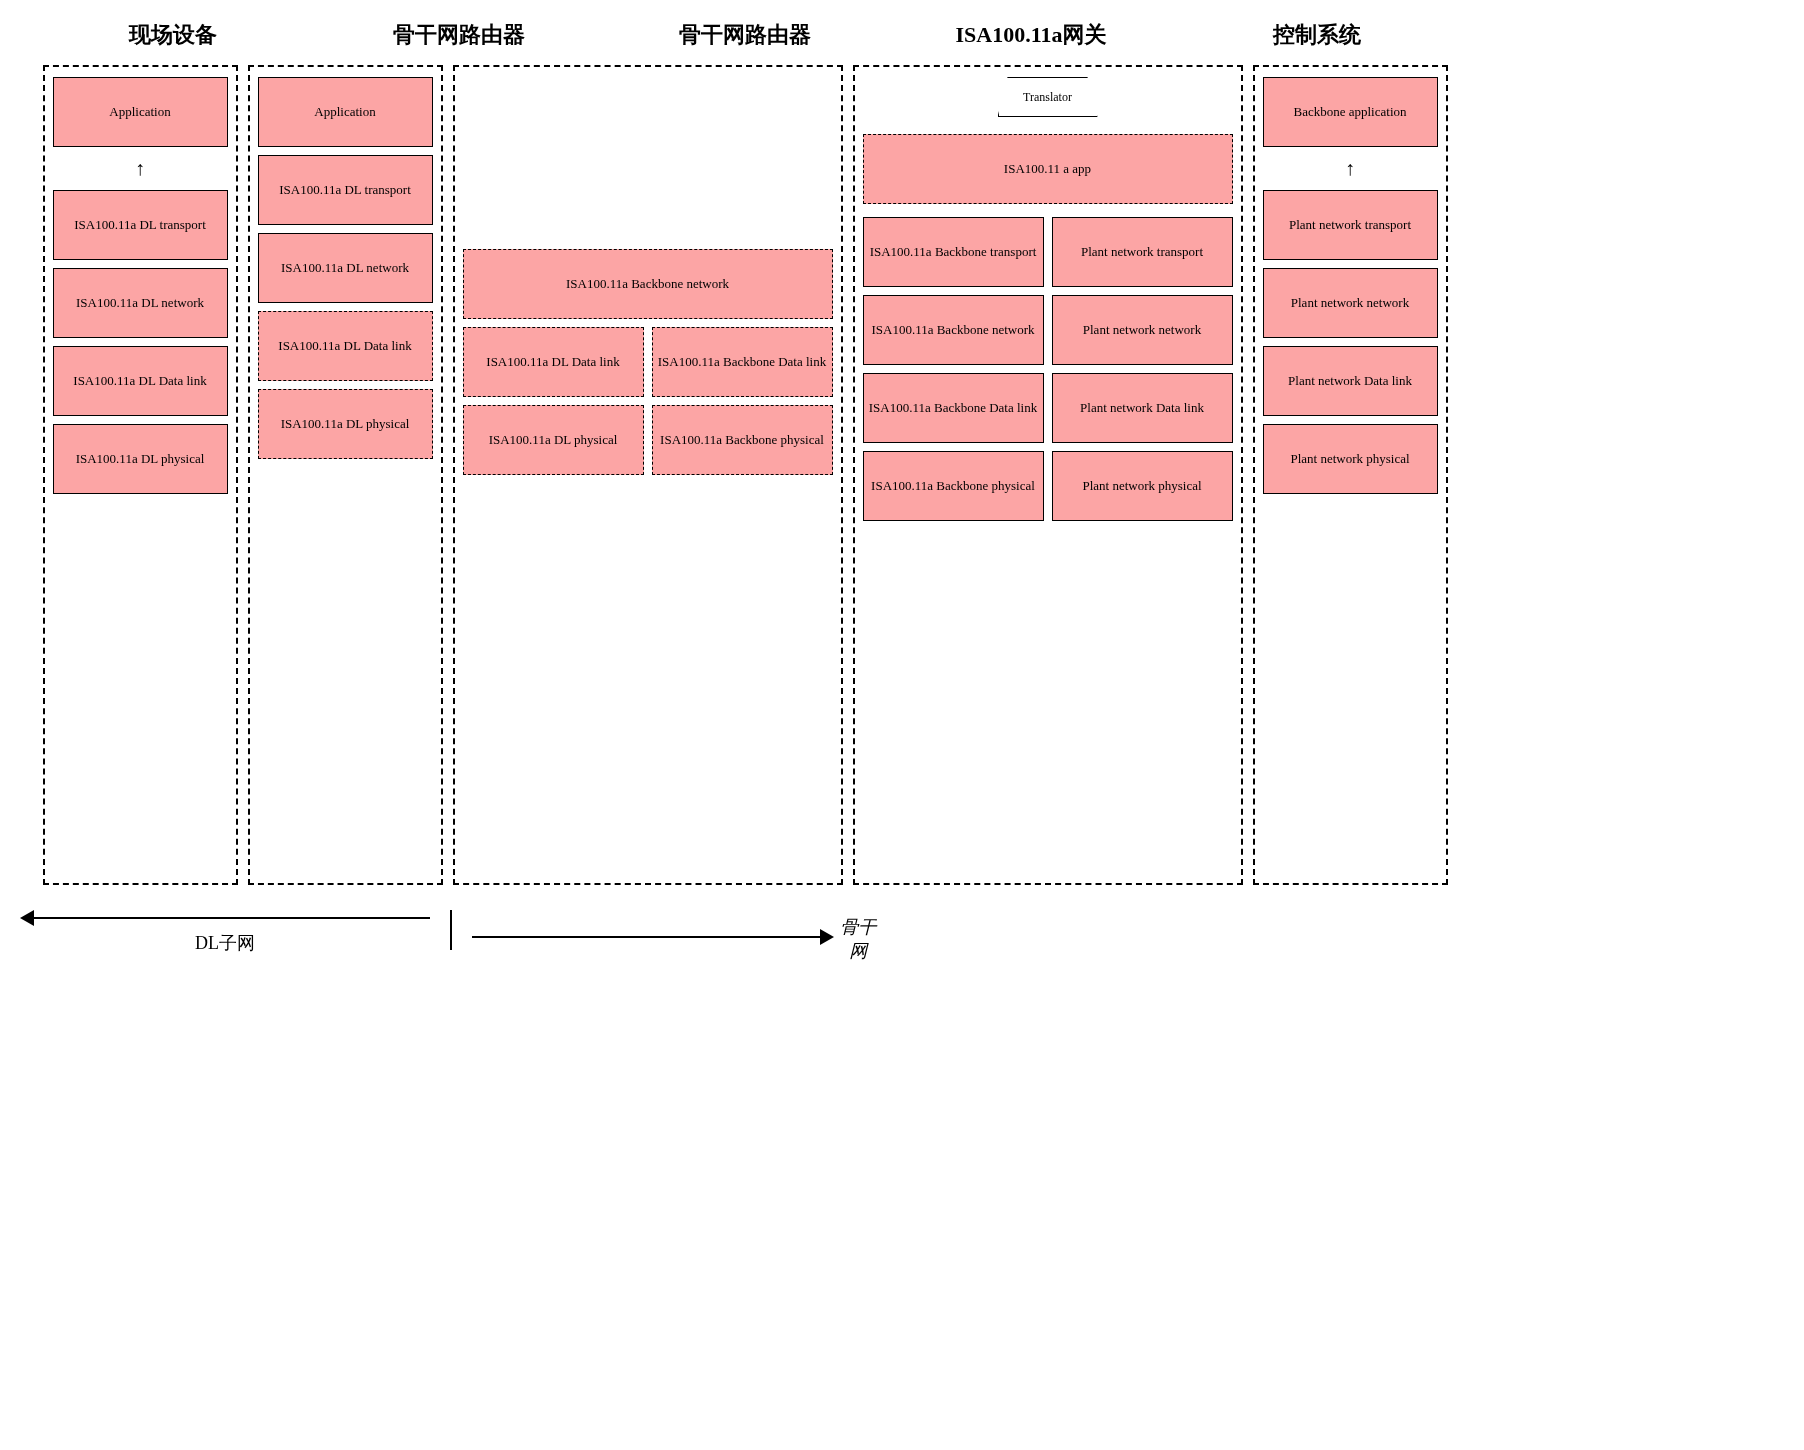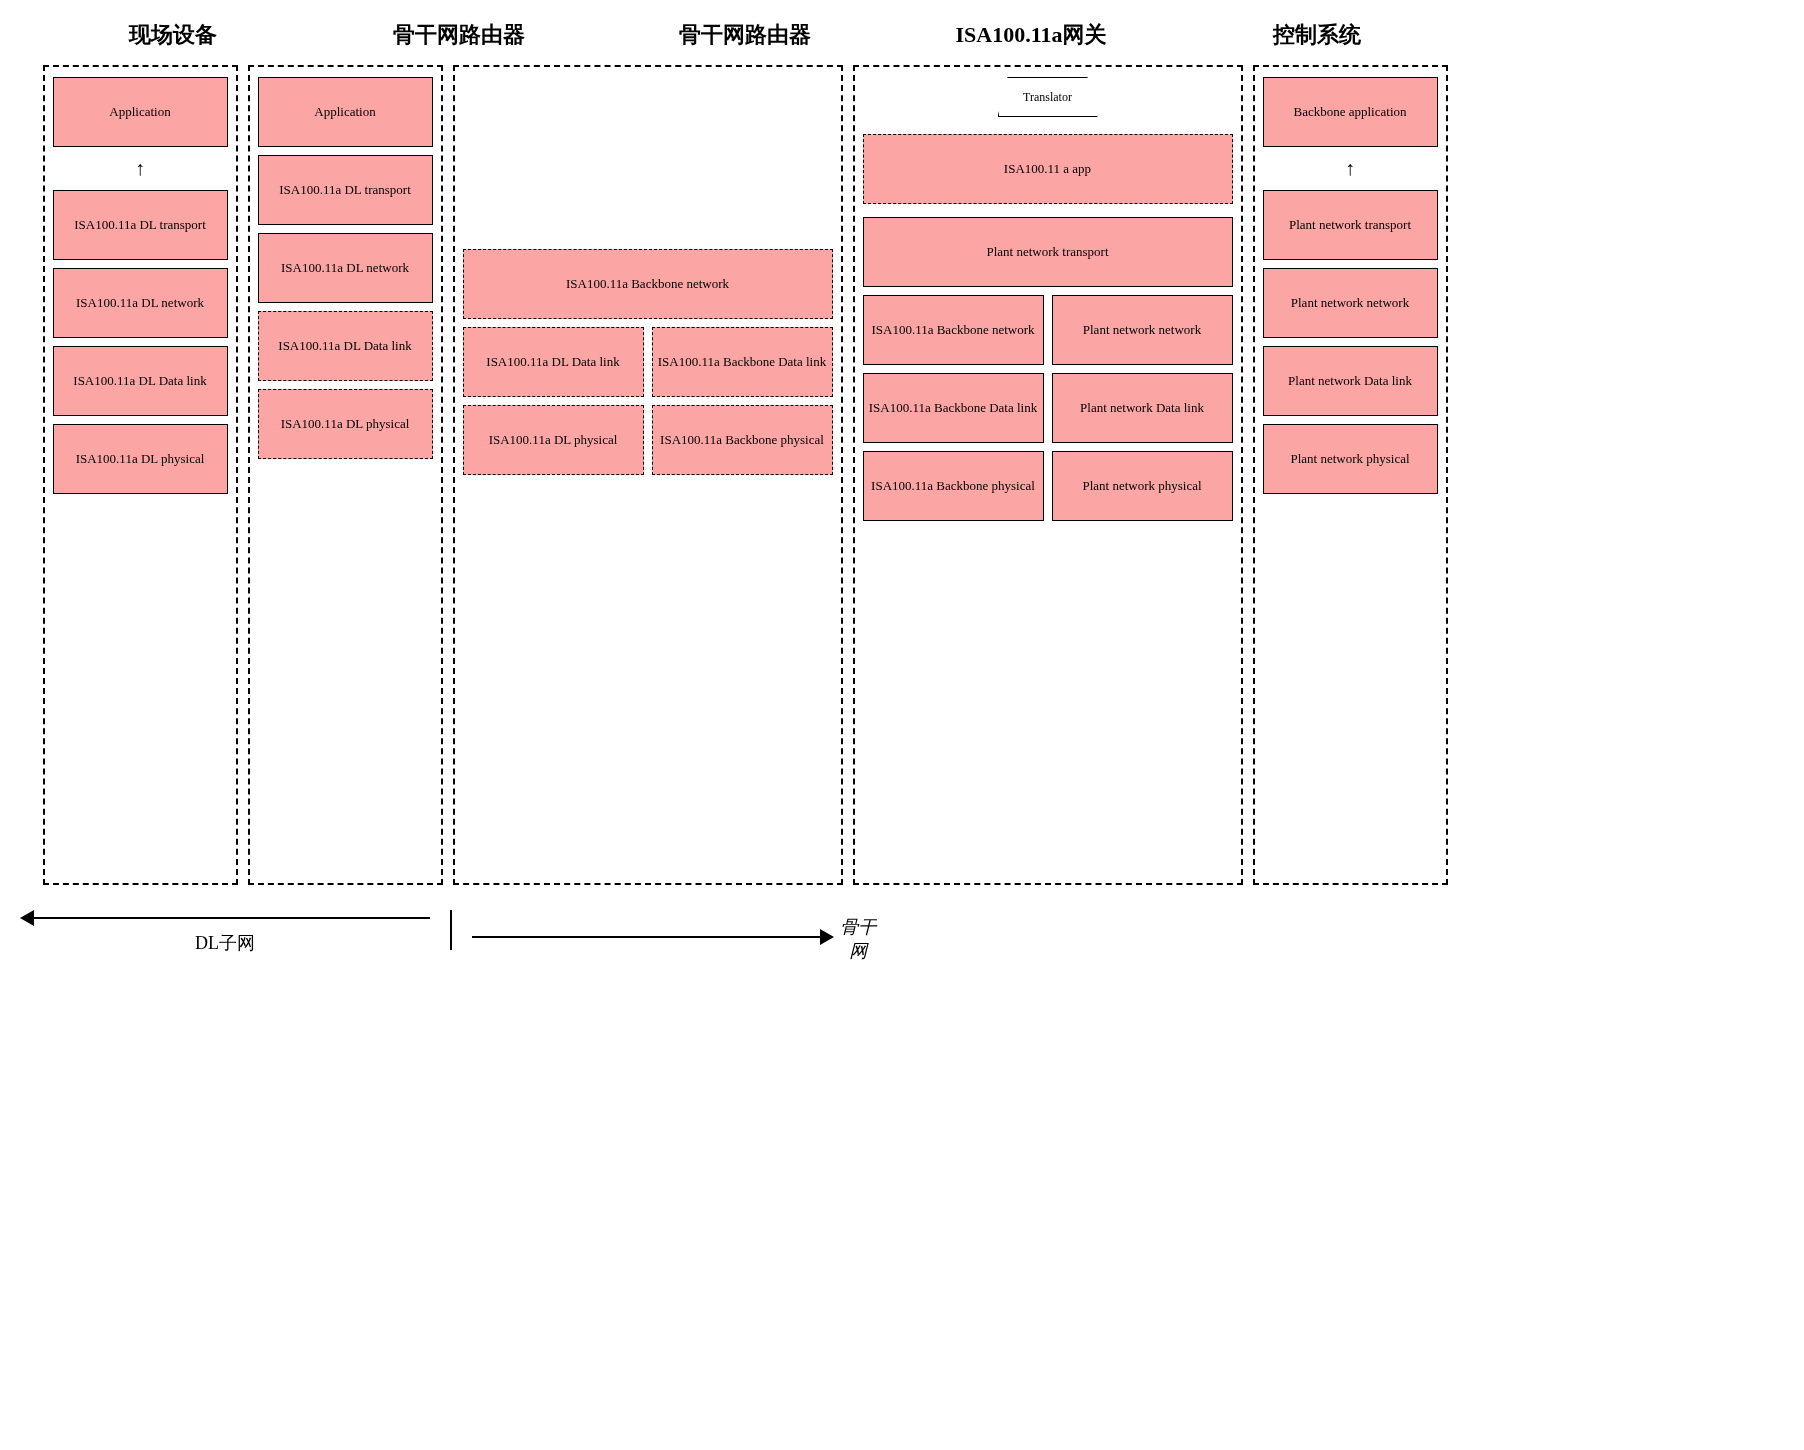--- a/index.html
+++ b/index.html
@@ -253,20 +253,23 @@
         <div class="translator-shape">
           <span>Translator</span>
         </div>
       </div>
       <div class="gateway-app-row">
         <div class="block block-dashed">ISA100.11
 a app</div>
       </div>
 
       <div class="gateway-row">
+        <div class="block">ISA100.11a
+Backbone
+transport</div>
         <div class="block">Plant network
 transport</div>
       </div>
 
       <div class="gateway-row">
         <div class="block">ISA100.11a
 Backbone
 network</div>
         <div class="block">Plant network
 network</div>

